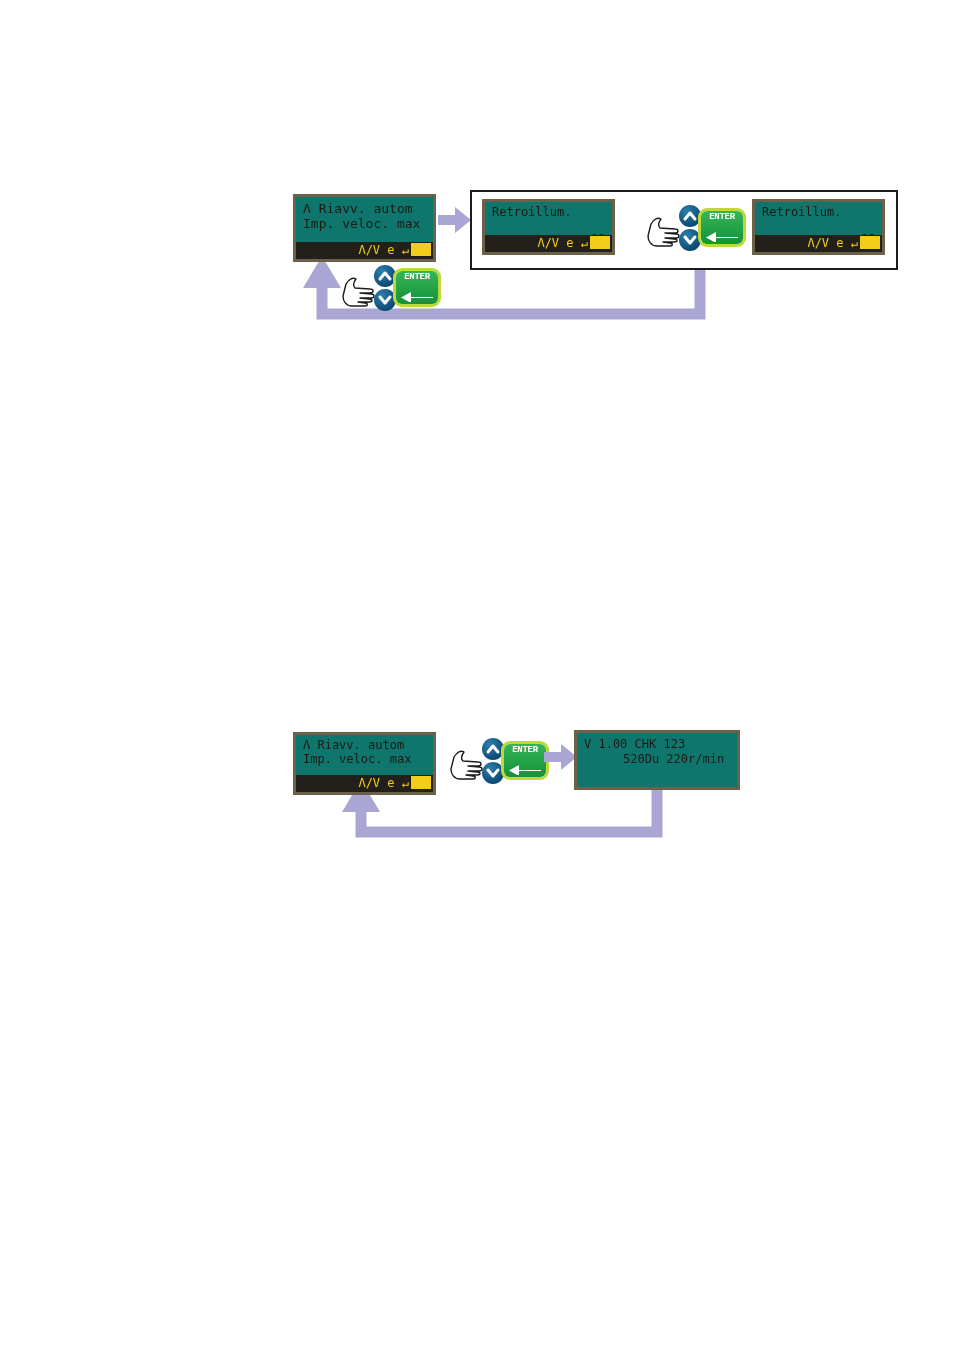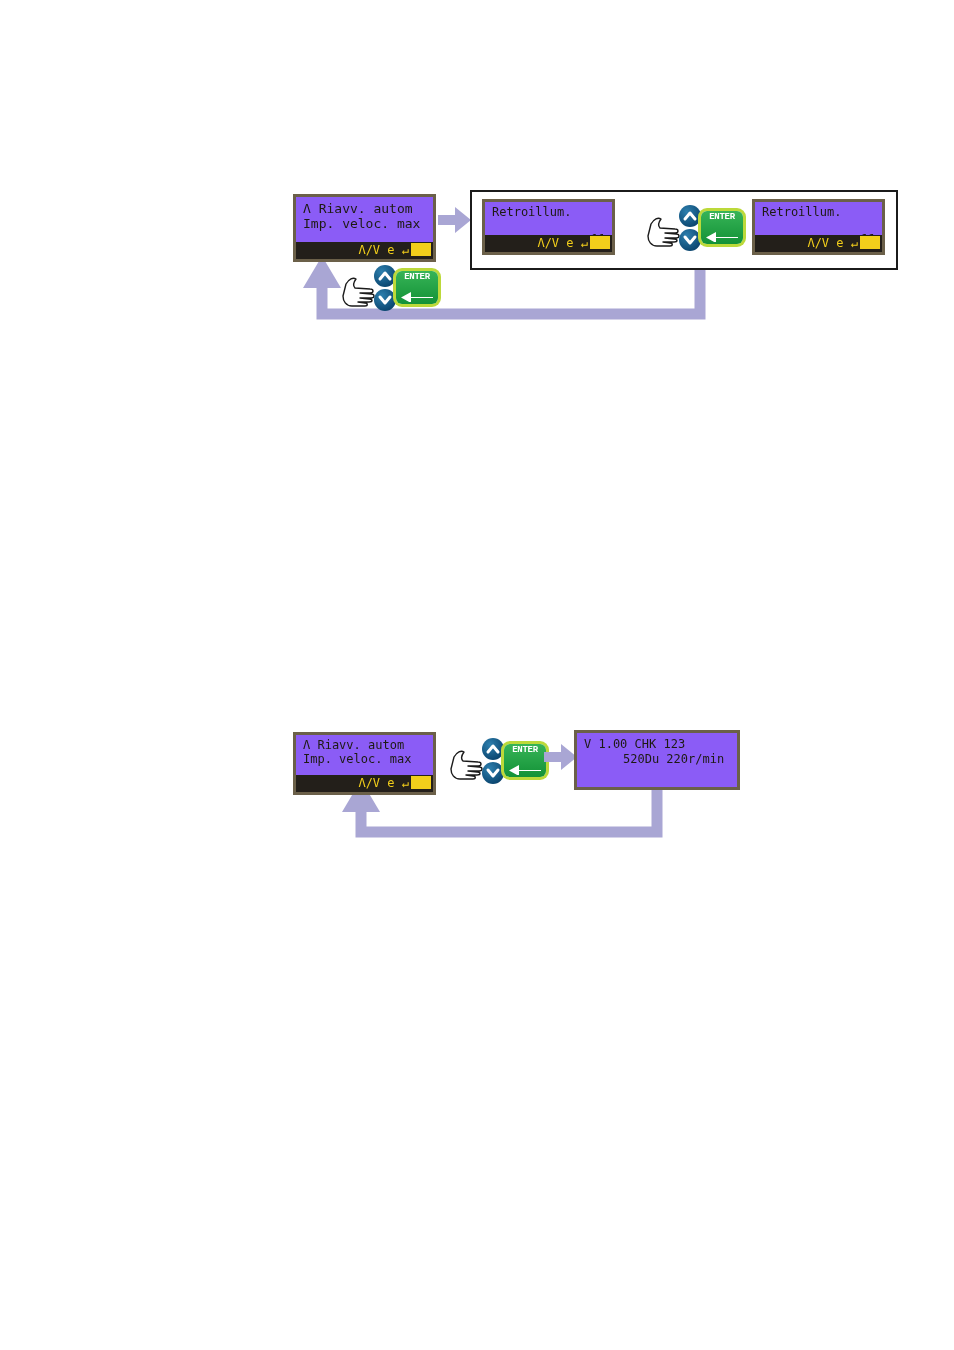--- a/index.html
+++ b/index.html
@@ -11,21 +11,21 @@
     width: 954px;
     height: 1350px;
     position: relative;
     font-family: "Liberation Sans", sans-serif;
     overflow: hidden;
   }
 
   
   .lcd {
     position: absolute;
-    background: #8b5cf6;
+    background: #0f766e;
     border: 3px solid #6b6049;
     box-sizing: border-box;
     font-family: "DejaVu Sans Mono", monospace;
     color: #1d1a12;
     overflow: hidden;
   }
   .lcd-line {
     position: absolute;
     left: 7px;
     right: 4px;

